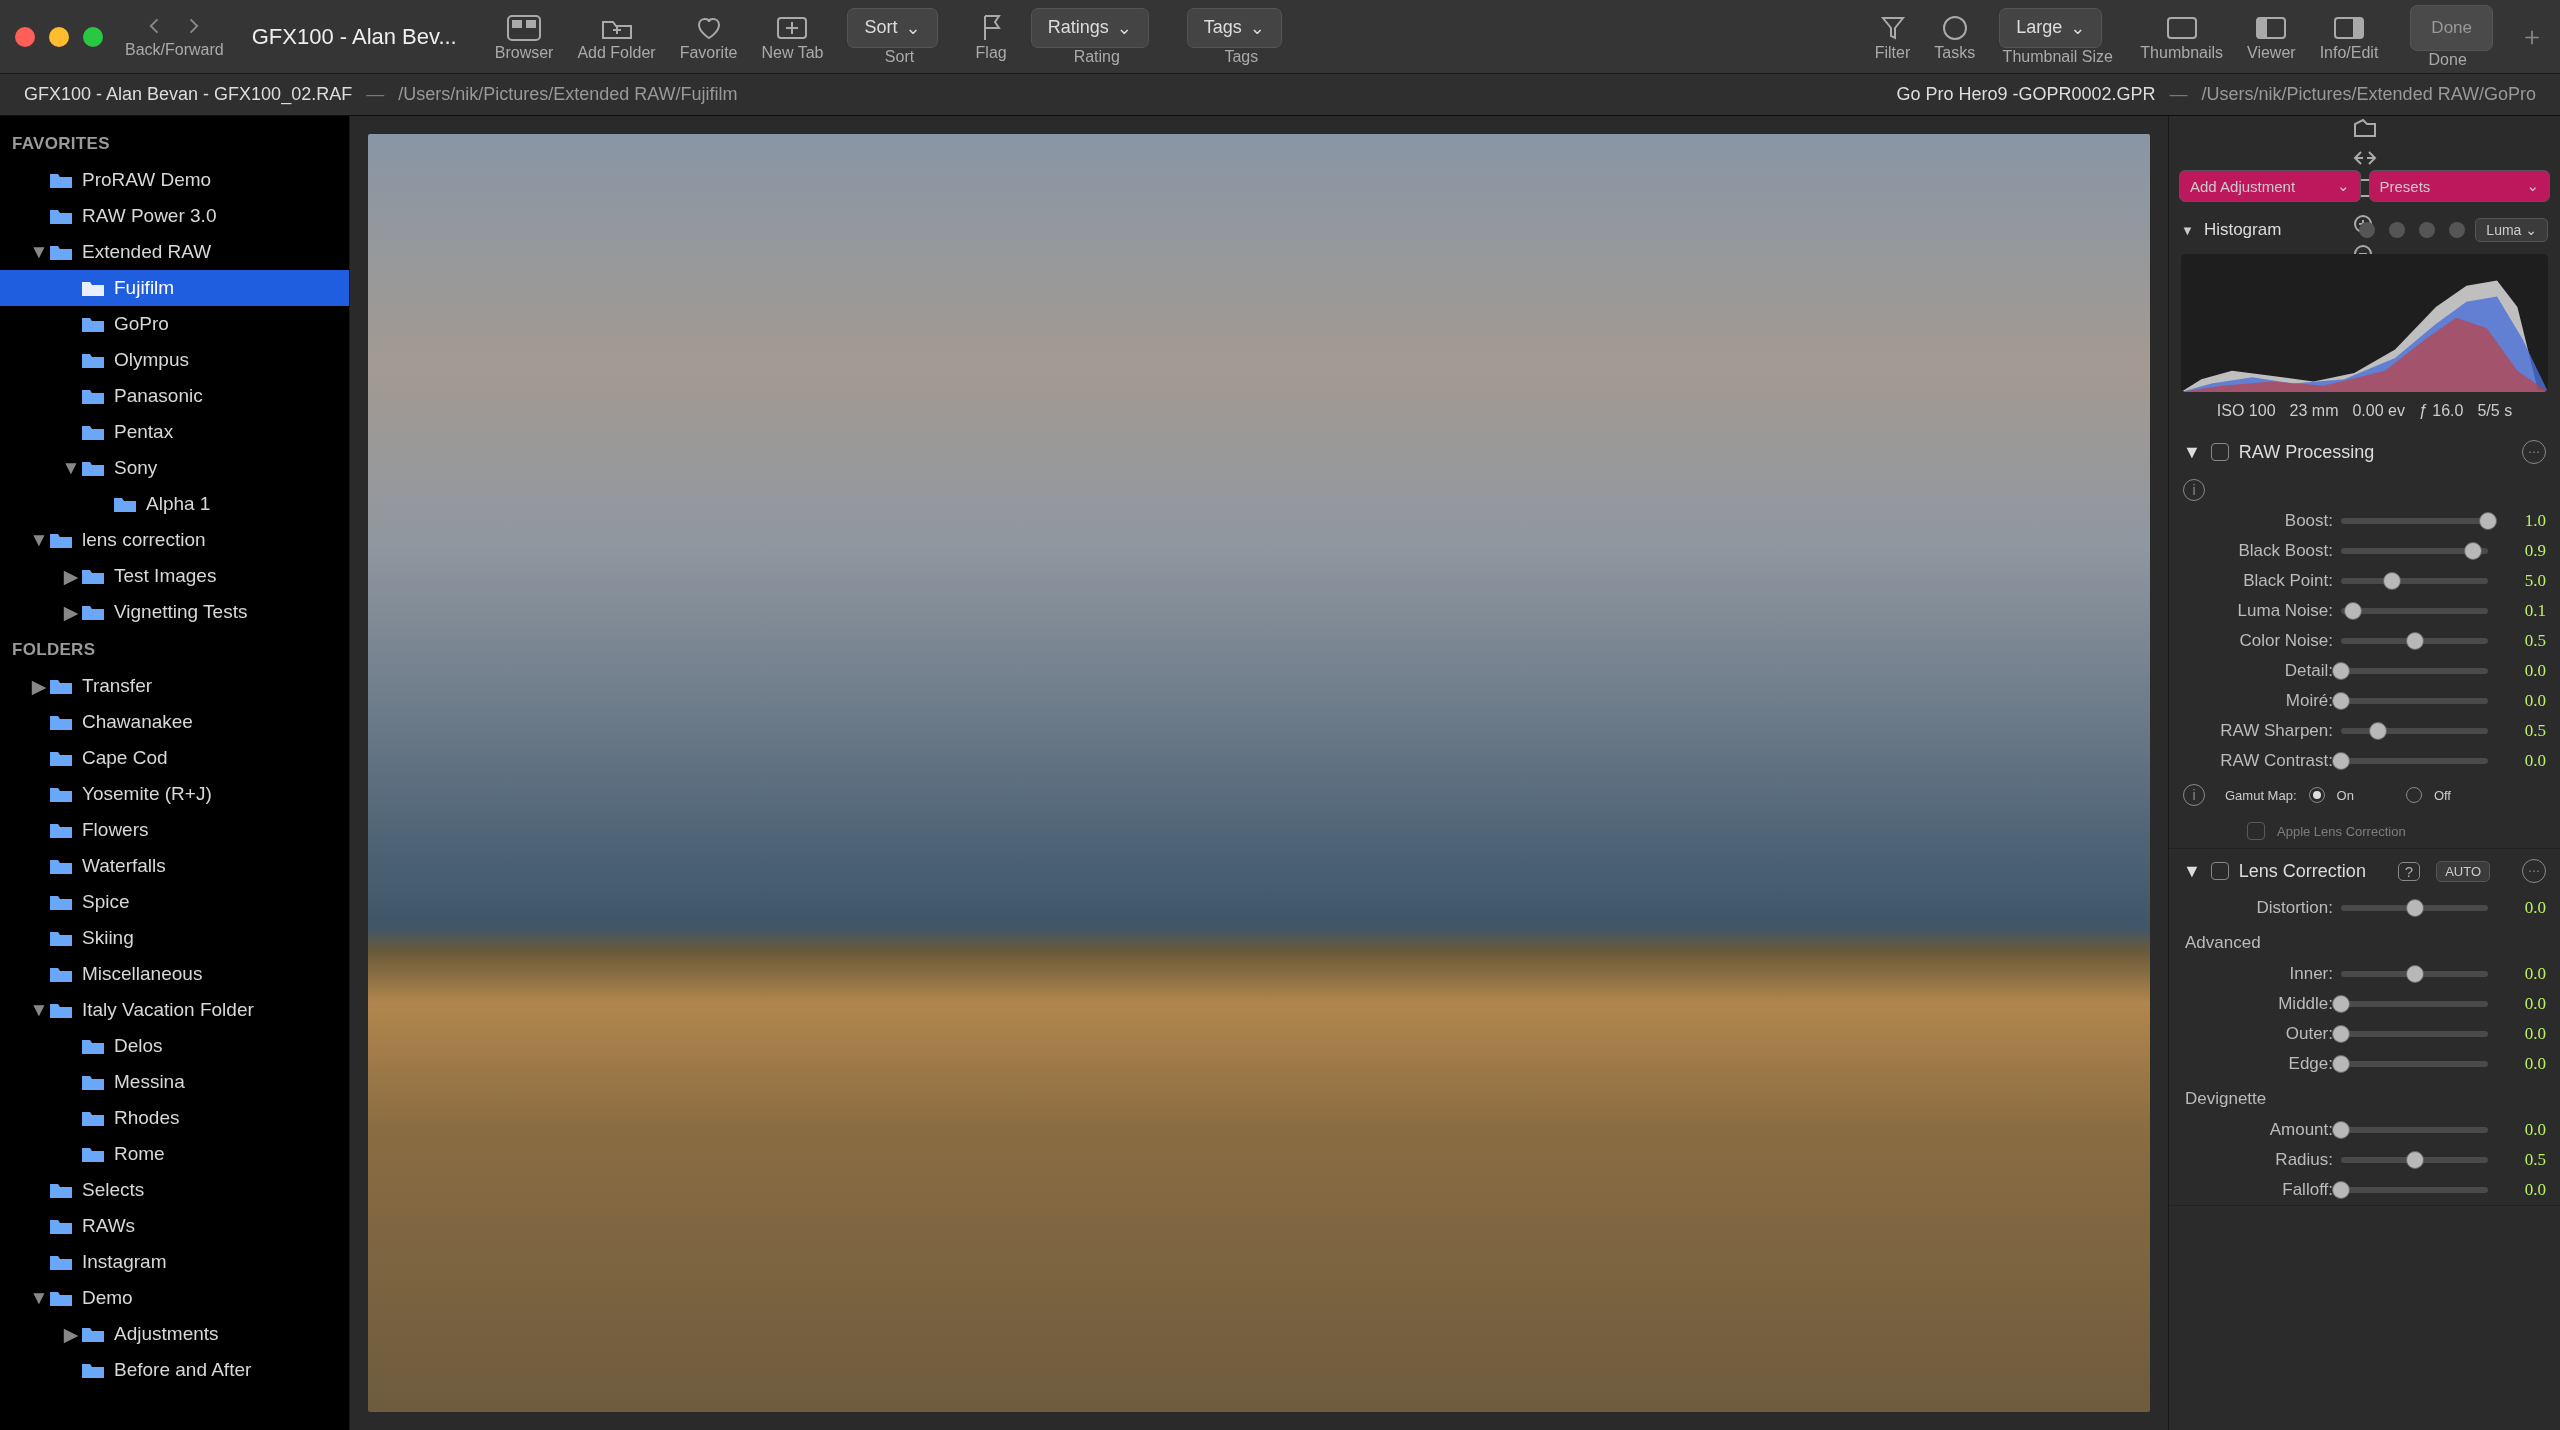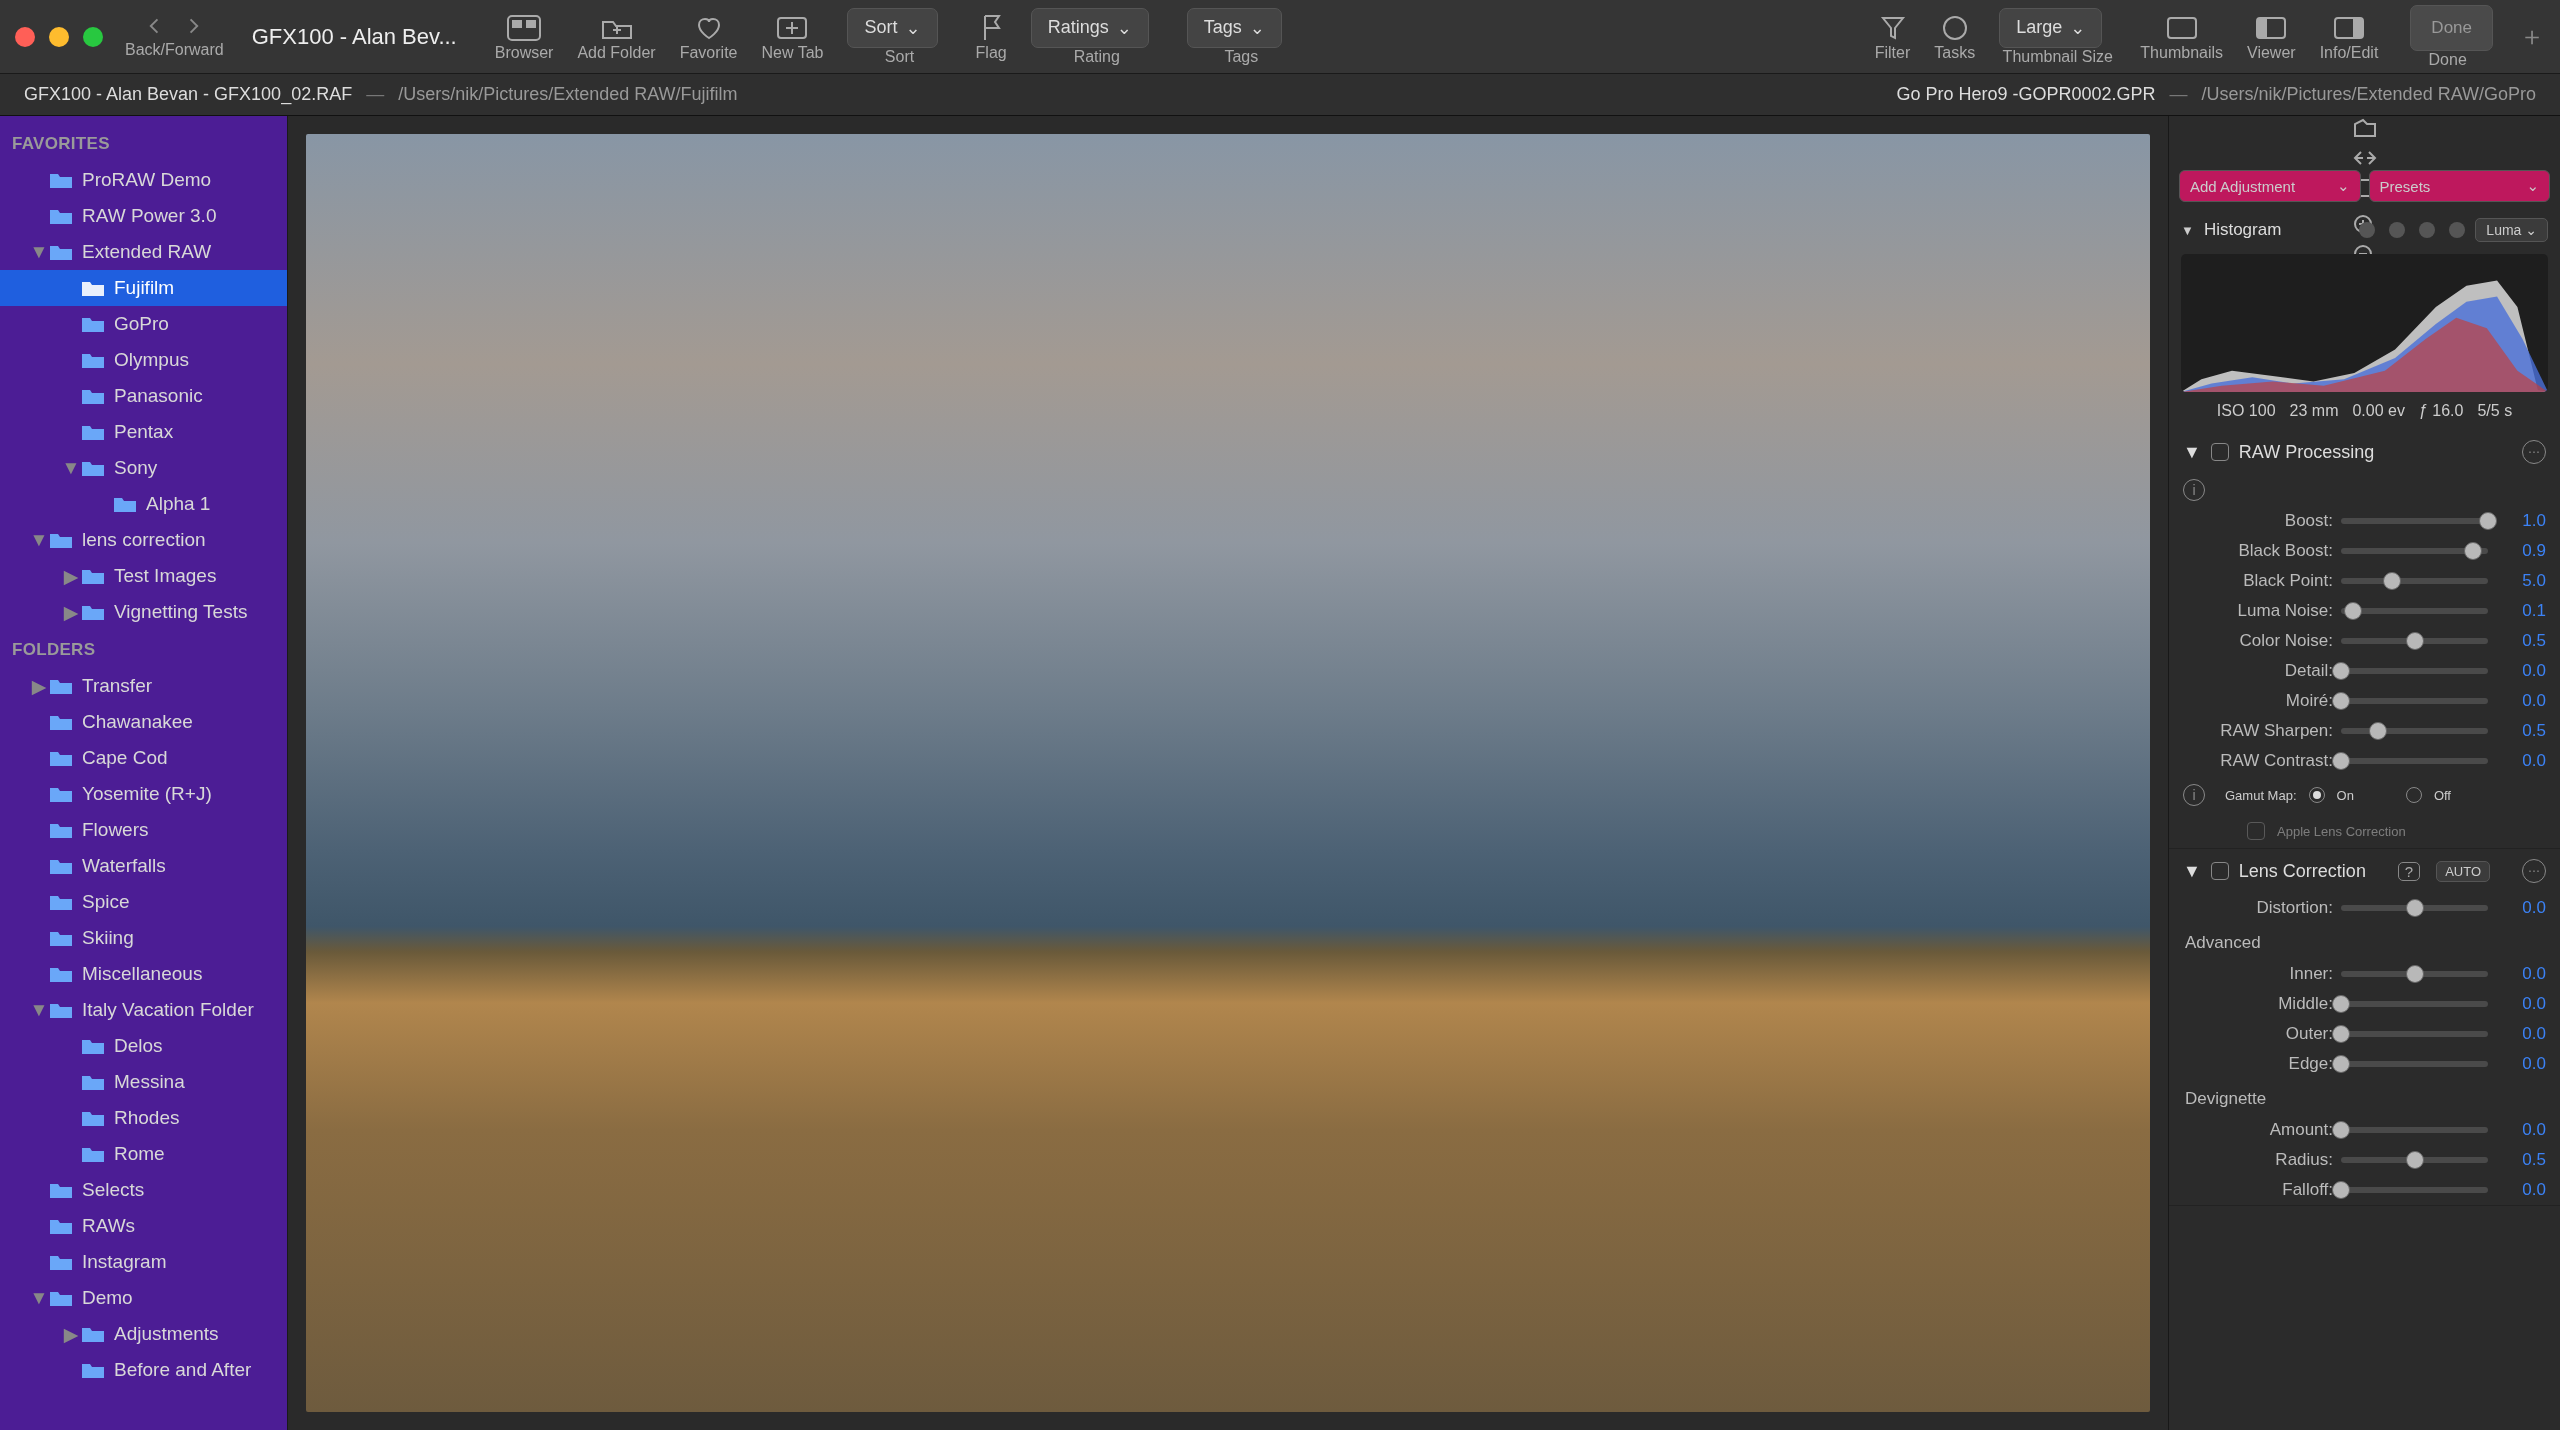--- a/index.html
+++ b/index.html
@@ -23,21 +23,21 @@
 .done-btn { background: #4a4a4a; border-radius: 7px; padding: 12px 20px; color: #999; font-size: 17px; margin-left: 8px; border: 1px solid #555; }
 .plus { color: #888; font-size: 26px; margin-left: 14px; }
 .pathbar { height: 42px; background: #2f2f2f; display: flex; align-items: center; padding: 0 24px; font-size: 18px; color: #bbb; border-bottom: 1px solid #111; }
 .pathleft, .pathright { display: flex; gap: 8px; }
 .pathleft { flex: 1; }
 .pathright { margin-left: auto; }
 .path-file { color: #ddd; }
 .path-sep { color: #777; margin: 0 6px; }
 .path-loc { color: #999; }
 .body { display: flex; flex: 1; min-height: 0; }
-.sidebar { width: 288px; background: #4c1d95; border-right: 1px solid #1a1a1a; overflow: auto; padding-top: 8px; }
+.sidebar { width: 350px; background: #000000; border-right: 1px solid #1a1a1a; overflow: auto; padding-top: 8px; }
 .section-hdr { color: #9a9a9a; font-size: 17px; font-weight: 600; padding: 10px 12px 8px; letter-spacing: 0.3px; }
 .tree-row { display: flex; align-items: center; height: 36px; padding-left: 10px; color: #d8d8d8; font-size: 19px; }
 .tree-row.sel { background: #1f5fdf; color: #fff; }
 .disclosure { width: 18px; display: inline-flex; justify-content: center; color: #888; }
 .folder-icon { margin-right: 8px; flex-shrink: 0; }
 .indent-1 { padding-left: 30px; }
 .indent-2 { padding-left: 62px; }
 .indent-3 { padding-left: 94px; }
 .viewer { flex: 1; background: #2a2a2a; display: flex; align-items: center; justify-content: center; padding: 18px; }
 .photo { flex: 1; align-self: stretch; background: linear-gradient(to bottom, #8896a5 0%, #a39a92 18%, #9097a0 32%, #6d7c8a 45%, #4d6275 56%, #3f5669 62%, #6a5a3a 64%, #b1864d 68%, #8a6c42 78%, #6e5b3e 100%); border-radius: 2px; }
@@ -57,21 +57,21 @@
 .auto-enhance { background: #333; padding: 14px 16px; color: #ddd; font-size: 18px; display: flex; align-items: center; border-top: 1px solid #444; border-bottom: 1px solid #222; }
 .auto-enhance .wand { margin-left: auto; }
 .section-block { border-bottom: 1px solid #222; }
 .section-header { display: flex; align-items: center; padding: 10px 14px; gap: 10px; color: #ddd; font-size: 18px; }
 .checkbox { width: 18px; height: 18px; border: 1.5px solid #888; border-radius: 4px; }
 .section-header .menu-dot { margin-left: auto; width: 24px; height: 24px; border: 1.5px solid #888; border-radius: 50%; color: #888; display: flex; align-items: center; justify-content: center; font-size: 12px; }
 .slider-row { display: flex; align-items: center; padding: 5px 14px; }
 .slider-label { width: 158px; text-align: right; color: #bbb; font-size: 17px; padding-right: 8px; }
 .slider-track { flex: 1; height: 6px; background: #4a4a4a; border-radius: 3px; position: relative; }
 .slider-knob { position: absolute; top: -6px; width: 18px; height: 18px; border-radius: 50%; background: #b8b8b8; border: 1px solid #666; transform: translateX(-50%); }
-.slider-val { width: 58px; text-align: right; color: #3b82f6; font-size: 17px; padding-left: 6px; }
+.slider-val { width: 58px; text-align: right; color: #bef264; font-size: 17px; padding-left: 6px; font-family: Liberation Serif, serif; }
 .info-icon { width: 22px; height: 22px; border: 1.5px solid #888; border-radius: 50%; color: #888; display: inline-flex; align-items: center; justify-content: center; font-size: 14px; margin-right: 8px; }
 .radio-row { display: flex; align-items: center; padding: 8px 14px; gap: 12px; }
 .radio { width: 16px; height: 16px; border: 1.5px solid #888; border-radius: 50%; display: inline-flex; align-items: center; justify-content: center; }
 .radio.on::after { content: ""; width: 8px; height: 8px; background: #ddd; border-radius: 50%; }
 .sub-head { padding: 10px 16px 6px; color: #bbb; font-size: 17px; }
 .auto-badge { background: #3b3b3b; border: 1px solid #555; border-radius: 5px; padding: 2px 8px; font-size: 13px; color: #ccc; margin-left: 6px; }
 .q-badge { border: 1.5px solid #888; border-radius: 5px; padding: 0 6px; font-size: 15px; color: #aaa; margin-left: auto; }
 .footer-btns { display: flex; gap: 12px; padding: 10px 14px 16px; }
 .footer-btn { flex: 1; background: #3d3d3d; border: 1px solid #555; border-radius: 7px; padding: 8px 6px; color: #ddd; font-size: 16px; text-align: center; }
 svg { display: block; }

